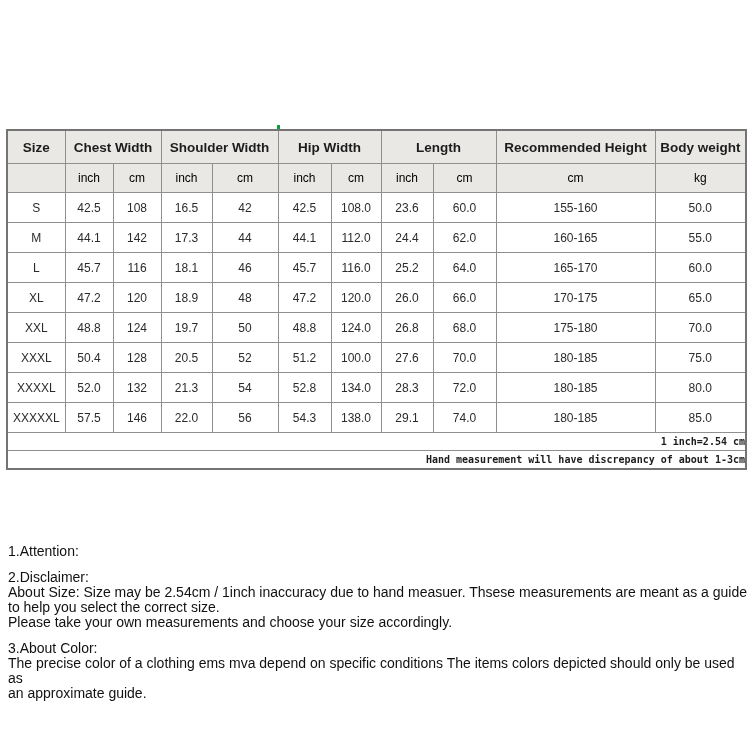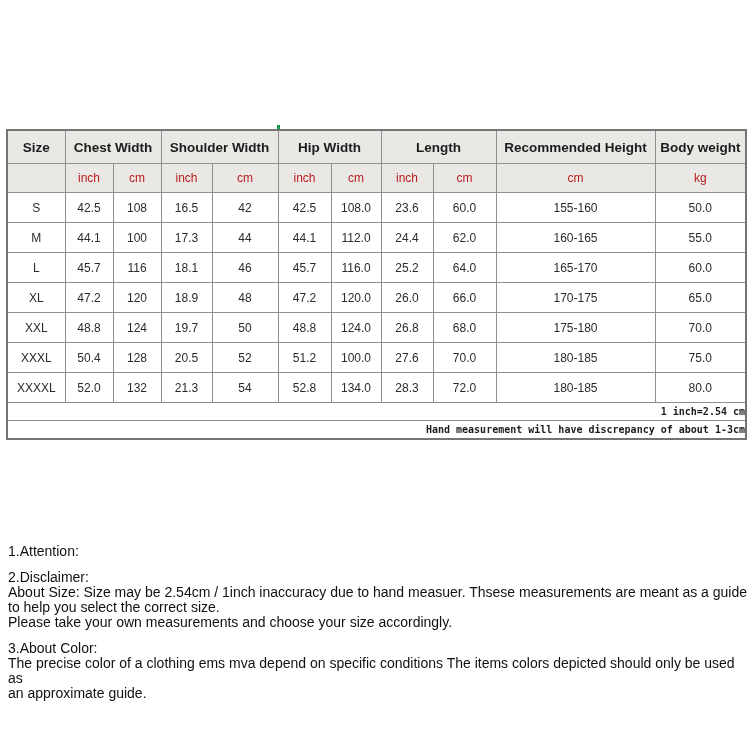--- a/index.html
+++ b/index.html
@@ -38,21 +38,21 @@
     background: #e9e8e5;
     font-size: 13.5px;
     font-weight: bold;
     color: #1c1c1c;
   }
   tr.units-row th {
     height: 28px;
     background: #e9e8e5;
     font-size: 12px;
     font-weight: normal;
-    color: #b91c1c;
+    color: #000000;
   }
   tbody td {
     height: 29px;
     background: #ffffff;
     font-size: 12px;
     color: #2b2b2b;
   }
   tr.note-row td {
     height: 17px;
     background: #ffffff;
@@ -139,21 +139,21 @@
           <td>42.5</td>
           <td>108.0</td>
           <td>23.6</td>
           <td>60.0</td>
           <td>155-160</td>
           <td>50.0</td>
         </tr>
         <tr>
           <td>M</td>
           <td>44.1</td>
-          <td>100</td>
+          <td>142</td>
           <td>17.3</td>
           <td>44</td>
           <td>44.1</td>
           <td>112.0</td>
           <td>24.4</td>
           <td>62.0</td>
           <td>160-165</td>
           <td>55.0</td>
         </tr>
         <tr>
@@ -213,20 +213,33 @@
           <td>52.0</td>
           <td>132</td>
           <td>21.3</td>
           <td>54</td>
           <td>52.8</td>
           <td>134.0</td>
           <td>28.3</td>
           <td>72.0</td>
           <td>180-185</td>
           <td>80.0</td>
+        </tr>
+        <tr>
+          <td>XXXXXL</td>
+          <td>57.5</td>
+          <td>146</td>
+          <td>22.0</td>
+          <td>56</td>
+          <td>54.3</td>
+          <td>138.0</td>
+          <td>29.1</td>
+          <td>74.0</td>
+          <td>180-185</td>
+          <td>85.0</td>
         </tr>
       </tbody>
     <tfoot>
       <tr class="note-row">
         <td colspan="11">1 inch=2.54 cm</td>
       </tr>
       <tr class="note-row">
         <td colspan="11">Hand measurement will have discrepancy of about 1-3cm</td>
       </tr>
     </tfoot>

